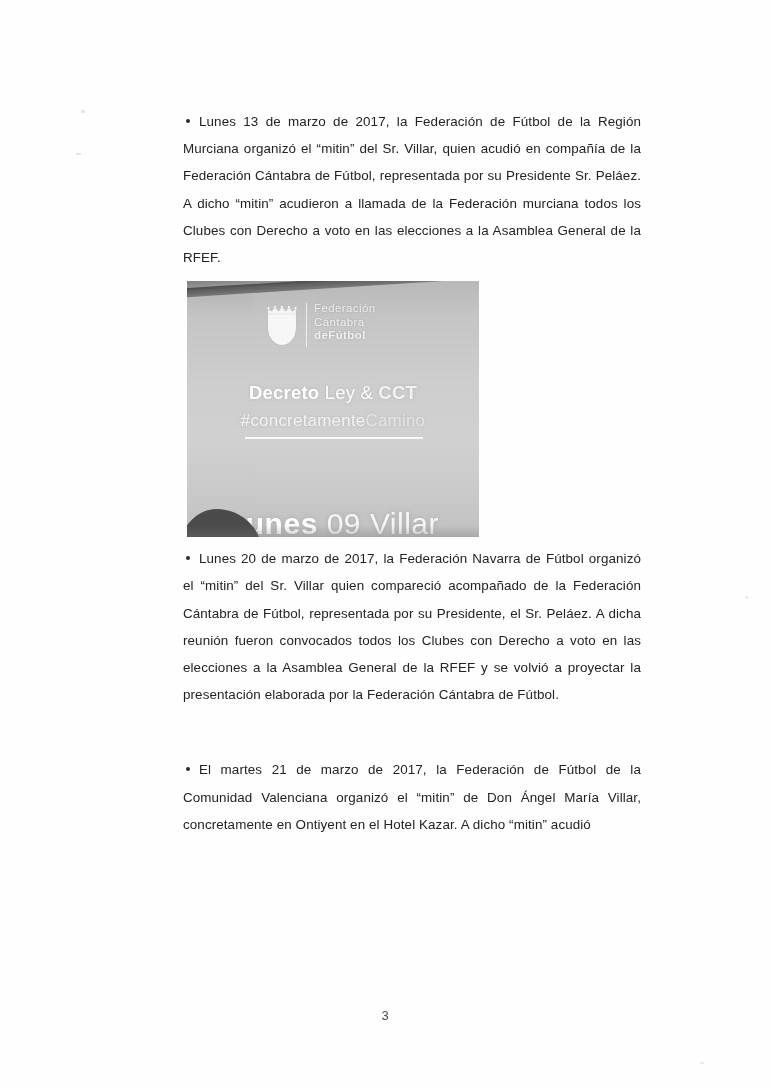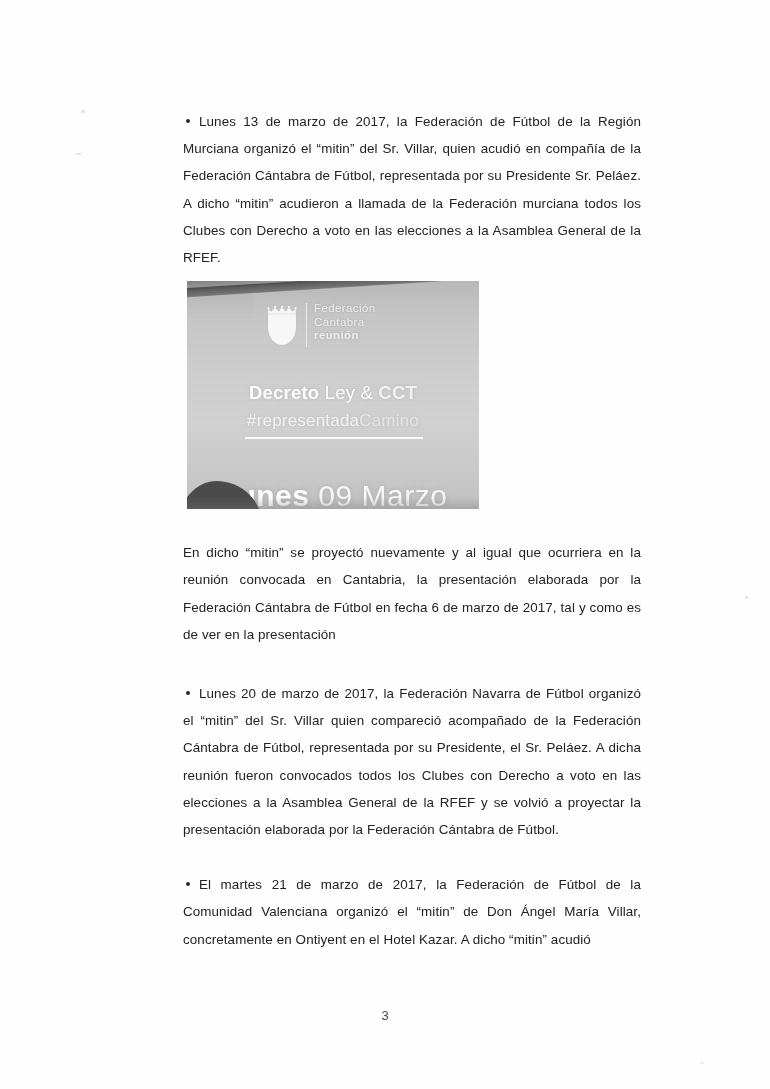--- a/index.html
+++ b/index.html
@@ -47,39 +47,39 @@
     line-height: 27.2px;
     text-align: justify;
     text-justify: inter-word;
     color: #232323;
     letter-spacing: .1px;
     -webkit-font-smoothing: antialiased;
   }
 
   p.body-text.gap-a { margin-top: 26px; }
   p.body-text.gap-b { margin-top: 32px; }
-  p.body-text.gap-c { margin-top: 28px; }
+  p.body-text.gap-c { margin-top: 48px; }
 
   .bullet-dot {
     display: inline-block;
     width: 4px;
     height: 4px;
     border-radius: 50%;
     background: #2b2b2b;
     vertical-align: middle;
     margin: 0 9px 3px 3px;
   }
 
   
   .photo-wrap {
     position: absolute;
     left: 4px;
     top: 173px;
     width: 292px;
-    height: 228px;
+    height: 256px;
     overflow: hidden;
     background: #c9c9c9;
   }
   .photo {
     position: absolute;
     inset: 0;
     background:
       linear-gradient(180deg,
         #b9b9b9 0%,
         #c6c6c6 14%,
@@ -283,53 +283,50 @@
                 <circle cx="22" cy="1" r="1.1" fill="#fbfbfb"></circle>
                 <circle cx="28.5" cy="2.2" r="1.1" fill="#fbfbfb"></circle>
               </svg>
             </div>
             <div class="shield"></div>
           </div>
           <div class="logo-divider"></div>
           <div class="logo-text">
             <div class="l1">Federación</div>
             <div class="l2">Cántabra</div>
-            <div class="l3">reunión</div>
+            <div class="l3">deFútbol</div>
           </div>
         </div>
 
         <div class="slide-title">
           <b>Decreto</b>
           <span>Ley &amp;</span>
           <span class="dim">CCT</span>
         </div>
 
         <div class="slide-hash">
-          <span>#representada</span><span class="faded">Camino</span>
+          <span>#concretamente</span><span class="faded">Camino</span>
         </div>
 
         <div class="slide-rule"></div>
 
         <div class="slide-date">
           <b>Lunes</b>
           <span class="thin">09</span>
-          <span class="thin">Marzo</span>
+          <span class="thin">Villar</span>
         </div>
 
         <div class="silhouette"></div>
         <div class="bottom-shadow"></div>
         <div class="grain"></div>
       </div>
     </div>
 
     <div style="height:242px"></div>
 
-    <p class="body-text gap-a">
-      <span>En dicho “mitin” se proyectó nuevamente y al igual que ocurriera en la reunión convocada en Cantabria, la presentación elaborada por la Federación Cántabra de Fútbol en fecha 6 de marzo de 2017, tal y como es de ver en la presentación</span>
-    </p>
 
     <p class="body-text gap-b">
       <span class="bullet-dot"></span><span>Lunes 20 de marzo de 2017, la Federación Navarra de Fútbol organizó el “mitin” del Sr. Villar quien compareció acompañado de la Federación Cántabra de Fútbol, representada por su Presidente, el Sr. Peláez. A dicha reunión fueron convocados todos los Clubes con Derecho a voto en las elecciones a la Asamblea General de la RFEF y se volvió a proyectar la presentación elaborada por la Federación Cántabra de Fútbol.</span>
     </p>
 
     <p class="body-text gap-c">
       <span class="bullet-dot"></span><span>El martes 21 de marzo de 2017, la Federación de Fútbol de la Comunidad Valenciana organizó el “mitin” de Don Ángel María Villar, concretamente en Ontiyent en el Hotel Kazar. A dicho “mitin” acudió</span>
     </p>
 
   </div>

